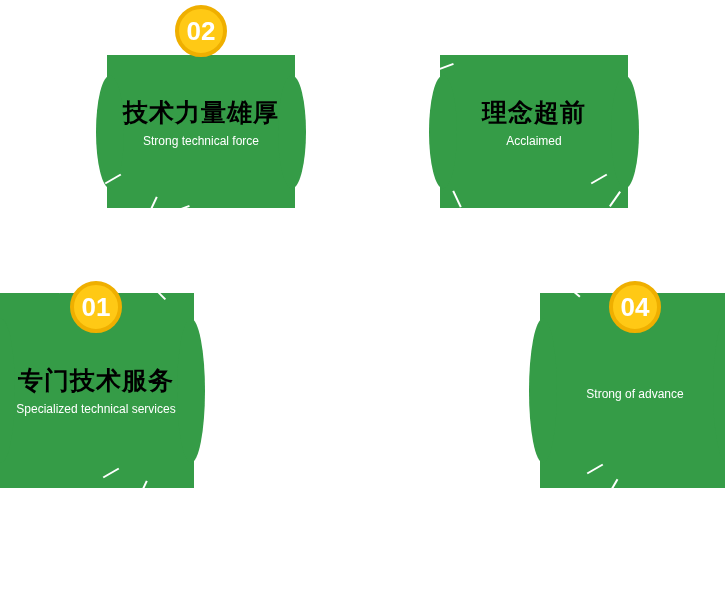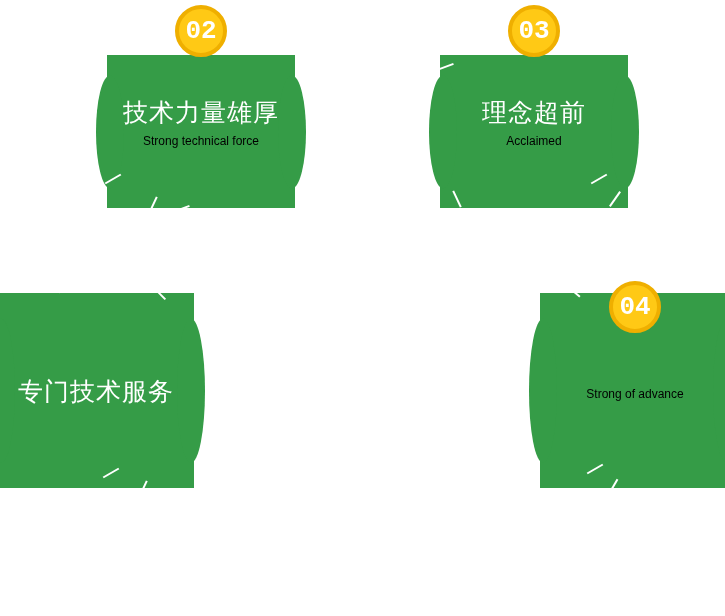--- a/index.html
+++ b/index.html
@@ -21,35 +21,35 @@
   .card::after{right:-11px;}
 
   .badge{
     position:absolute;left:50%;transform:translateX(-50%);
     width:52px;height:52px;border-radius:50%;
     background:#ffc915;border:4px solid #efaf00;box-sizing:border-box;
     display:flex;align-items:center;justify-content:center;
     z-index:4;
   }
   .badge span{
-    color:#ffffff;font-size:26px;font-weight:bold;line-height:1;font-family:Liberation Mono, monospace;
+    color:#ffffff;font-size:26px;font-weight:bold;line-height:1;
   }
   .card-top .badge{top:-50px;}
   .card-bottom .badge{top:-12px;}
 
   .content{position:relative;z-index:2;}
   .card-top .content{margin-top:-18px;}
   .card-bottom .content{}
 
   .title{
-    color:#ffffff;font-size:25px;font-weight:normal;letter-spacing:1px;
+    color:#000000;font-size:25px;font-weight:bold;letter-spacing:1px;
     line-height:1.2;white-space:nowrap;
   }
   .subtitle{
-    color:#000000;font-size:12px;margin-top:7px;white-space:nowrap;
+    color:#ffffff;font-size:12px;margin-top:7px;white-space:nowrap;
   }
 
   
   .spark{position:absolute;width:2px;height:18px;background:#ffffff;z-index:3;}
 </style>
 </head>
 <body>
 
 <div class="stage">
 
@@ -57,32 +57,33 @@
     <div class="badge">
       <span>02</span>
     </div>
     <div class="content">
       <div class="title">技术力量雄厚</div>
       <div class="subtitle">Strong technical force</div>
     </div>
   </div>
 
   <div class="card card-top" style="left:440px;top:55px;width:188px;height:153px;">
-    <div class="badge">
-      <span>03</span>
-    </div>
     <div class="content">
       <div class="title">理念超前</div>
       <div class="subtitle">Acclaimed</div>
     </div>
   </div>
 
   <div class="card card-bottom" style="left:-2px;top:293px;width:196px;height:195px;">
+    <div class="badge">
+      <span>01</span>
+    </div>
     <div class="content">
       <div class="title">专门技术服务</div>
+      <div class="subtitle">Specialized technical services</div>
     </div>
   </div>
 
   <div class="card card-bottom" style="left:540px;top:293px;width:190px;height:195px;">
     <div class="badge">
       <span>04</span>
     </div>
     <div class="content">
       <div class="subtitle">Strong of advance</div>
     </div>

